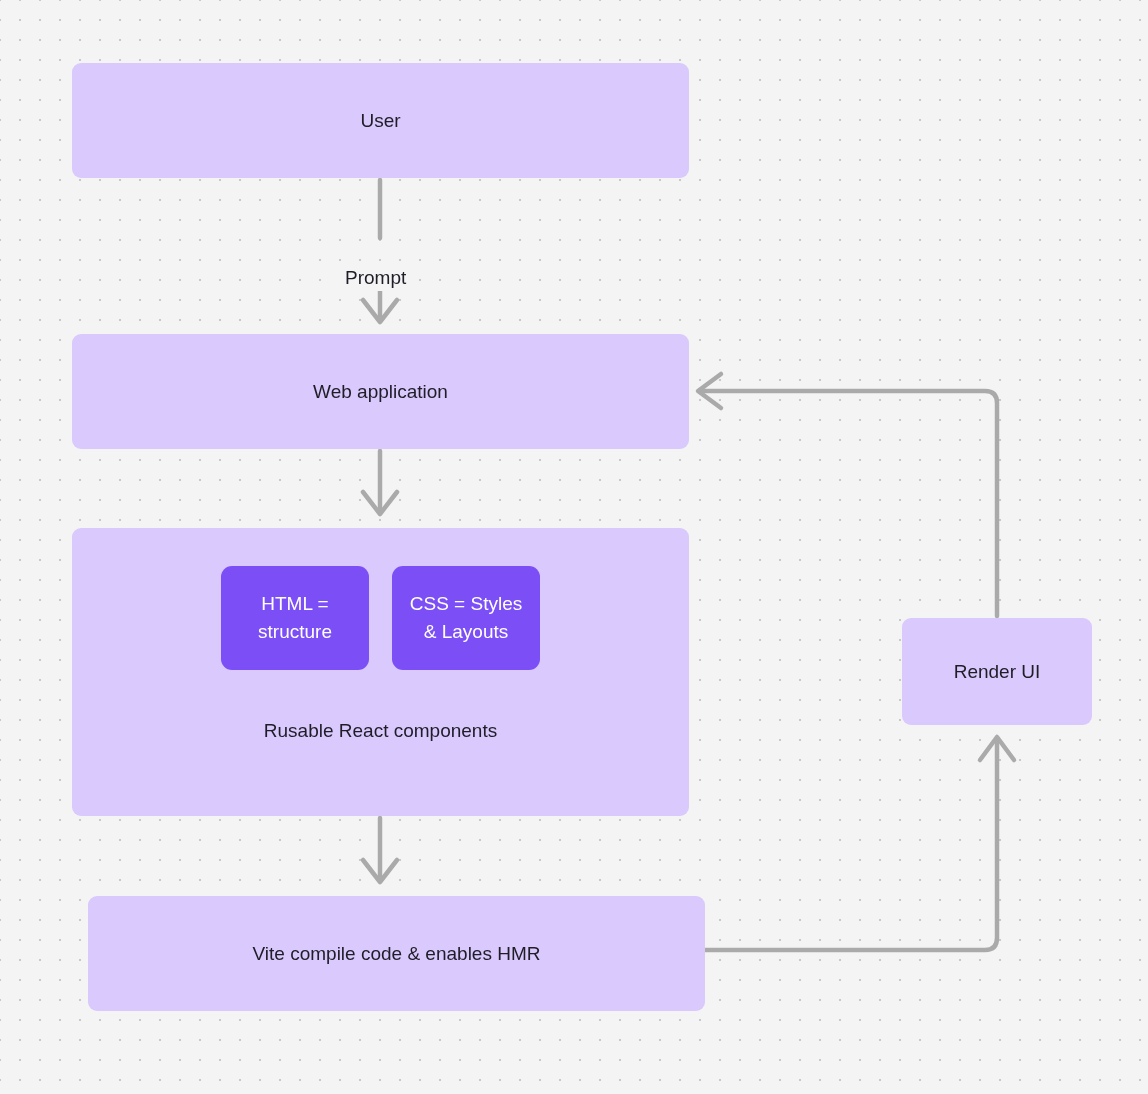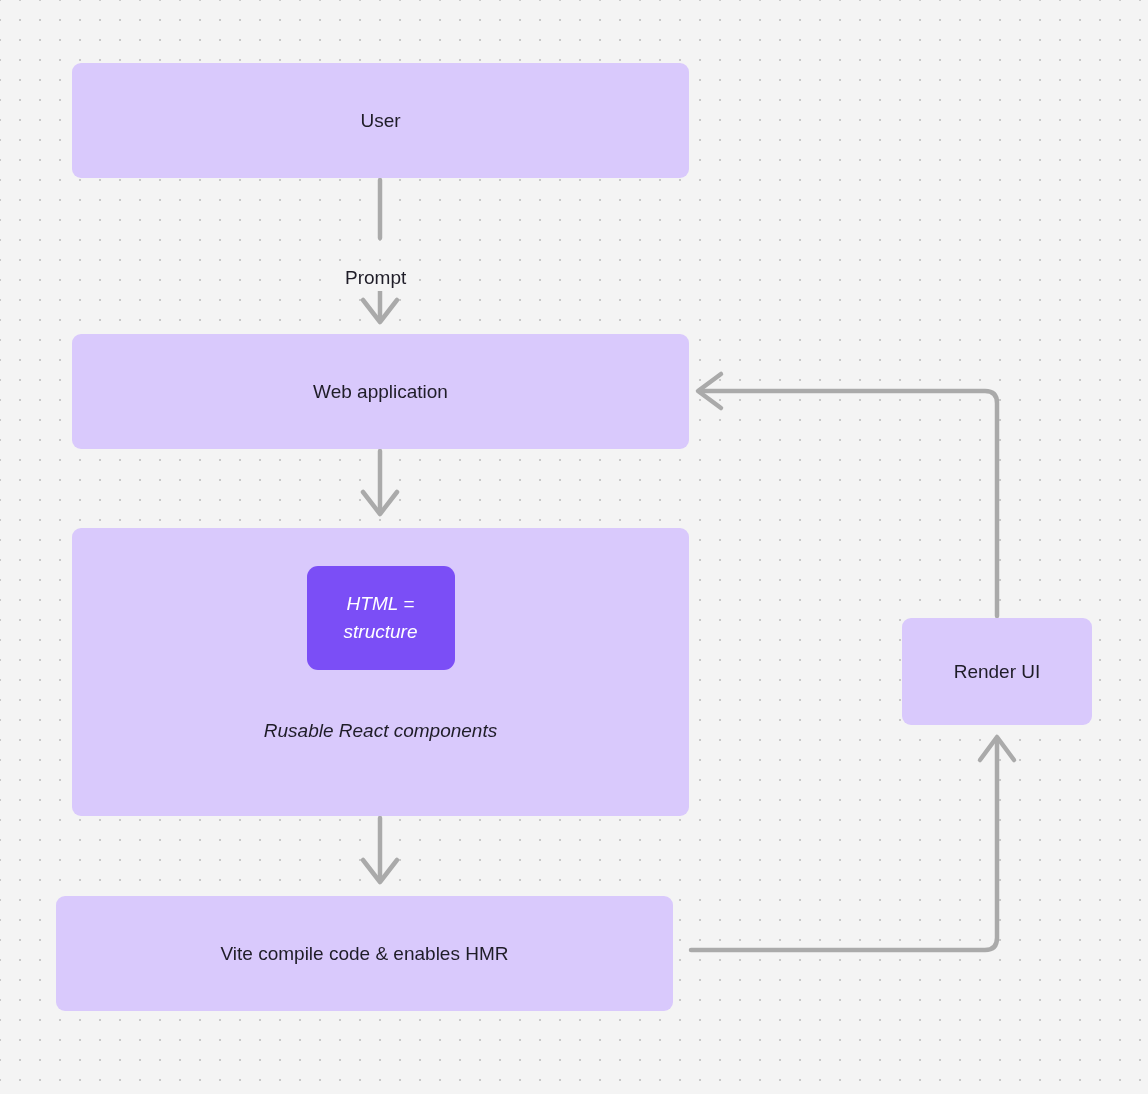--- a/index.html
+++ b/index.html
@@ -43,22 +43,22 @@
     justify-content: center;
     color: #1f1d28;
     font-size: 19px;
     line-height: 1.35;
     text-align: center;
   }
 
   .node-user        { left: 72px;  top: 63px;  width: 617px; height: 115px; }
   .node-webapp      { left: 72px;  top: 334px; width: 617px; height: 115px; }
   .node-react       { left: 72px;  top: 528px; width: 617px; height: 288px;
-                      align-items: flex-start; justify-content: flex-start; font-style: italic; }
-  .node-vite        { left: 56px;  top: 896px; width: 617px; height: 115px; }
+                      align-items: flex-start; justify-content: flex-start; }
+  .node-vite        { left: 88px;  top: 896px; width: 617px; height: 115px; }
   .node-renderui    { left: 902px; top: 618px; width: 190px; height: 107px; }
 
   
   .chip-row {
     position: absolute;
     left: 0; top: 38px;
     width: 617px;
     display: flex;
     justify-content: center;
     gap: 23px;
@@ -143,20 +143,26 @@
   </div>
 
   <div class="node node-react">
     <div class="chip-row">
       <div class="chip">
         <span>
           <span>HTML =</span><br>
           <span>structure</span>
         </span>
       </div>
+      <div class="chip">
+        <span>
+          <span>CSS = Styles</span><br>
+          <span>&amp; Layouts</span>
+        </span>
+      </div>
     </div>
     <div class="react-caption">Rusable React components</div>
   </div>
 
   <div class="node node-vite">
     <span>Vite compile code &amp; enables HMR</span>
   </div>
 
   <div class="node node-renderui">
     <span>Render UI</span>

